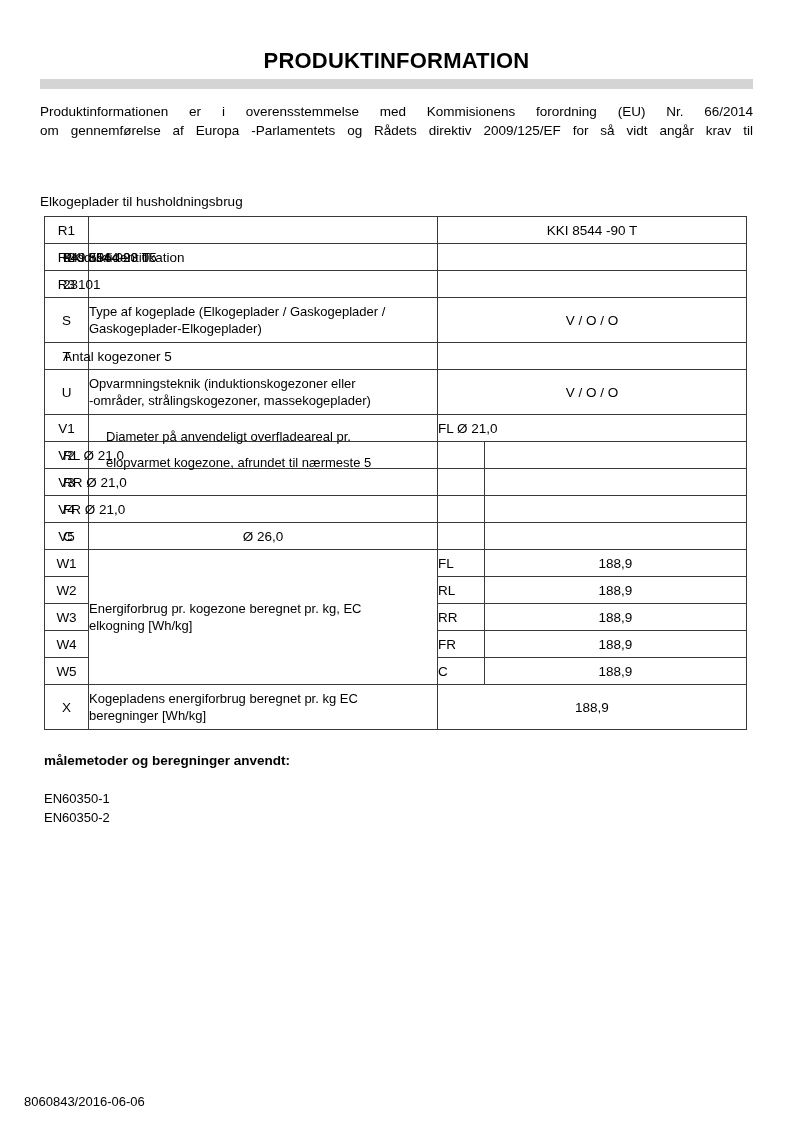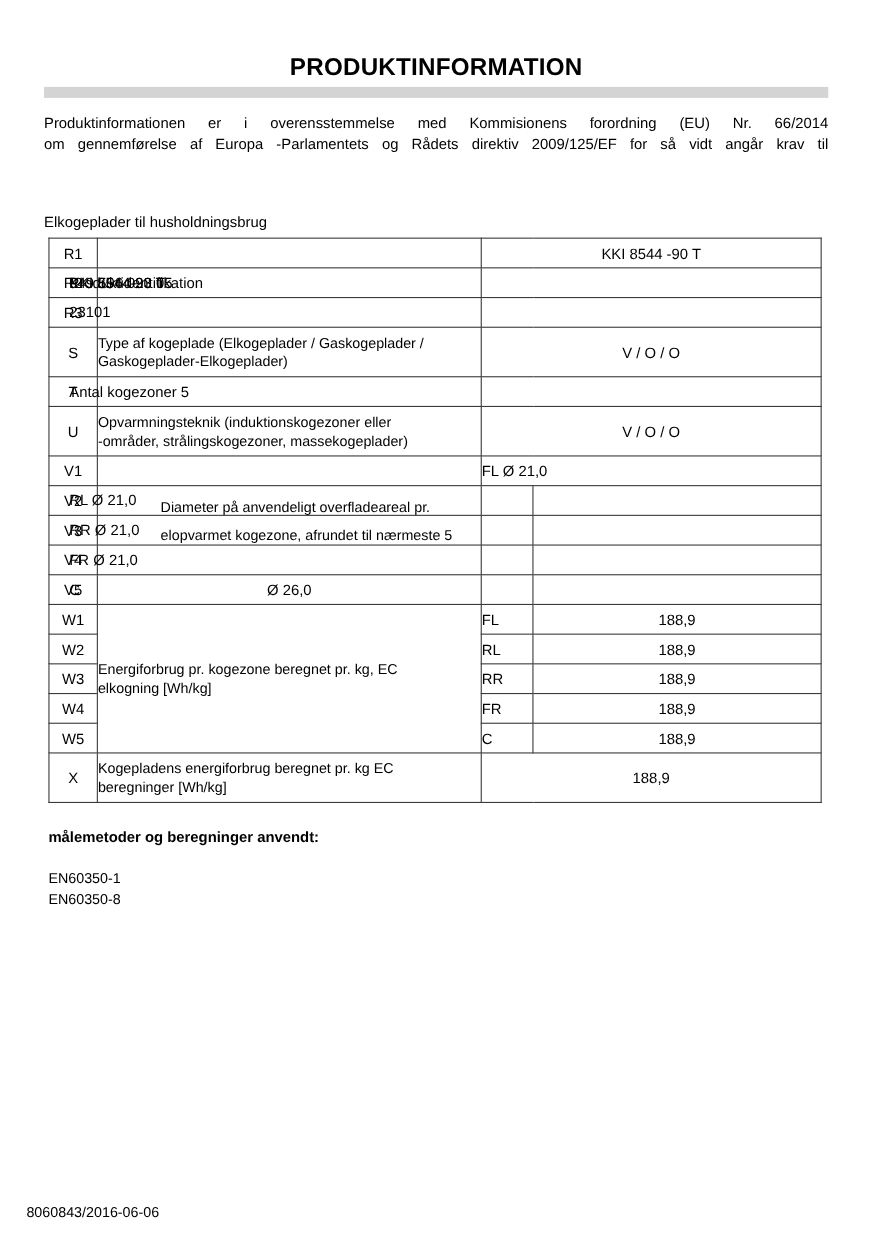--- a/index.html
+++ b/index.html
@@ -136,26 +136,25 @@
     left: 0;
     top: 0;
     white-space: nowrap;
   }
   .stack-wrap .base { position: relative; }
 
   
   .vdesc {
     position: absolute;
     left: 106px;
-    top: 448px;
+    top: 424px;
     width: 330px;
     font-size: 13px;
     line-height: 26px;
     pointer-events: none;
-    margin-left: 40px;
   }
 
   
   .note {
     position: absolute;
     left: 44px;
     top: 752px;
     width: 700px;
     font-size: 13.5px;
     font-weight: bold;
@@ -342,18 +341,18 @@
     <div>Diameter på anvendeligt overfladeareal pr.</div>
     <div>elopvarmet kogezone, afrundet til nærmeste 5</div>
   </div>
 
   <div class="note">
     <div>målemetoder og beregninger anvendt:</div>
   </div>
 
   <div class="standards">
     <div>EN60350-1</div>
-    <div>EN60350-8</div>
+    <div>EN60350-2</div>
   </div>
 
   <div class="footer">8060843/2016-06-06</div>
 
 </div>
 
 </body></html>

